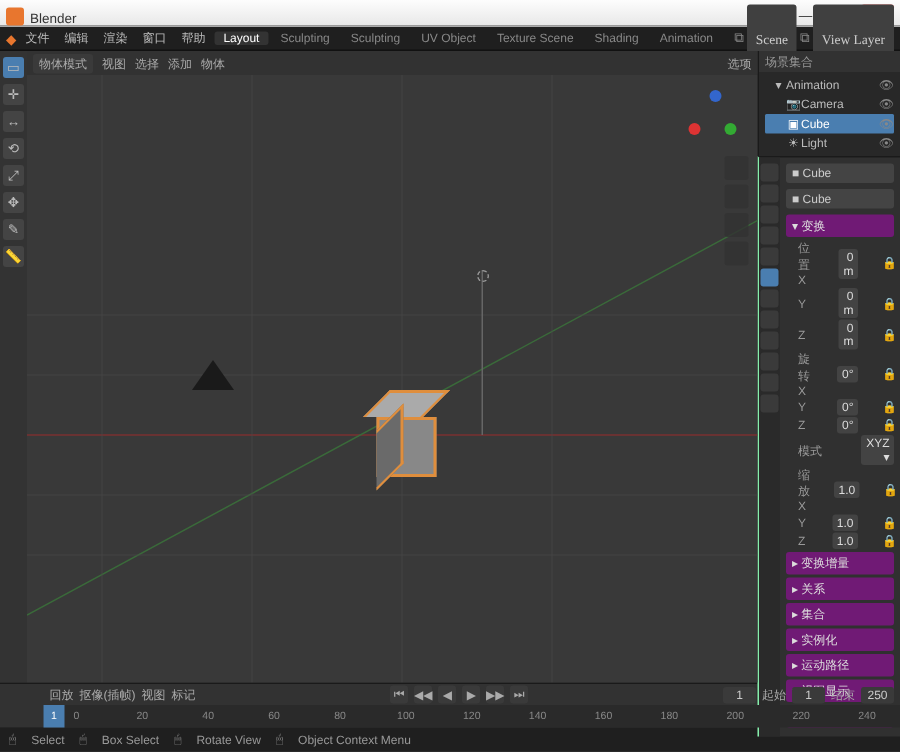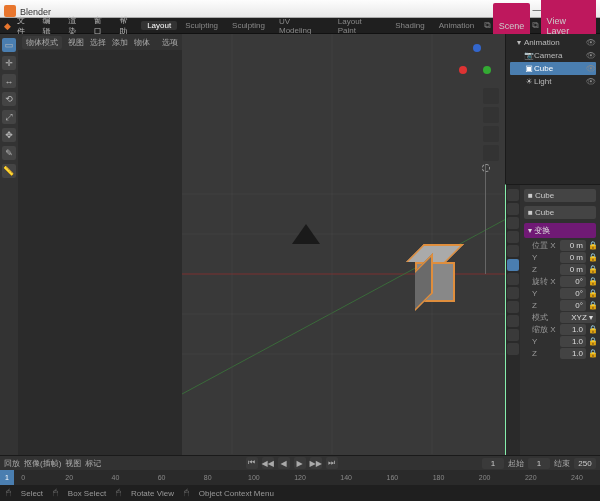--- a/index.html
+++ b/index.html
@@ -7,26 +7,26 @@
 .titlebar { height:18px; background:linear-gradient(#fdfdfd,#e8e8e8); display:flex; align-items:flex-end; padding:0 4px; border-bottom:1px solid #aaa; }
 .titlebar .icon { width:12px; height:12px; background:#e8762e; border-radius:2px; margin-right:4px; }
 .titlebar .title { color:#333; flex:1; }
 .titlebar .wbtn { width:22px; height:14px; margin-left:2px; display:flex; align-items:center; justify-content:center; font-size:9px; color:#333; }
 .titlebar .wbtn.close { background:#d9534f; color:#fff; border-radius:2px; }
 .topbar { height:16px; background:#1f1f1f; display:flex; align-items:center; padding:0 4px; gap:2px; border-bottom:1px solid #111; }
 .menu-item { padding:0 4px; color:#bbb; font-size:8px; }
 .workspace-tab { padding:0 6px; color:#888; font-size:8px; }
 .workspace-tab.active { background:#333; color:#fff; border-radius:2px; }
 .spacer { flex:1; }
-.scene-pill { background:#be185d; padding:18px 6px; border-radius:2px; color:#ccc; }
+.scene-pill { background:#404040; padding:18px 6px; border-radius:2px; color:#ccc;font-family:Liberation Serif, serif; }
 .main { display:flex; height:421px; }
 .left-tools { width:18px; background:#333; display:flex; flex-direction:column; align-items:center; padding-top:4px; gap:4px; }
 .tool { width:14px; height:14px; background:#444; border-radius:2px; display:flex; align-items:center; justify-content:center; font-size:9px; color:#bbb; }
 .tool.active { background:#4a7eb0; }
-.viewport-col { flex:1; display:flex; position:relative;text-align:center; }
+.viewport-col { flex:1; display:flex; flex-direction:column; position:relative;text-align:center; }
 .viewport-header { height:16px; background:#323232; display:flex; align-items:center; padding:0 4px; gap:6px; font-size:8px; color:#aaa; }
 .vh-item { padding:1px 4px; background:#3a3a3a; border-radius:2px; }
 .viewport { flex:1; background:#393939; position:relative; overflow:hidden; }
 .viewport-label { position:absolute; top:6px; left:6px; color:#ddd; font-size:8px; line-height:1.3; }
 .gizmo { position:absolute; top:10px; right:10px; width:36px; height:36px; }
 .gizmo .dot { position:absolute; width:8px; height:8px; border-radius:50%; }
 .gizmo-tools { position:absolute; top:54px; right:6px; display:flex; flex-direction:column; gap:3px; }
 .gtool { width:16px; height:16px; background:rgba(50,50,50,0.8); border-radius:2px; }
 .right-col { width:95px; display:flex; flex-direction:column; }
 .outliner { height:150px; background:#282828; border-left:1px solid #1a1a1a; display:flex; flex-direction:column; font-size:8px; }
@@ -36,25 +36,25 @@
 .out-row.sel { background:#4a7eb0; color:#fff; border-radius:1px; }
 .out-row .ic { width:10px; text-align:center; }
 .out-row .eye { margin-left:auto; color:#888; }
 .properties { flex:1; background:#303030; border-left:1px solid #86efac; border-top:1px solid #1a1a1a; display:flex; }
 .prop-tabs { width:14px; background:#2a2a2a; display:flex; flex-direction:column; padding-top:4px; gap:2px; }
 .ptab { width:12px; height:12px; background:#3a3a3a; border-radius:2px; margin:0 auto; }
 .ptab.active { background:#4a7eb0; }
 .prop-body { flex:1; padding:4px; font-size:8px; color:#ccc; overflow:hidden; }
 .prop-title { background:#444; padding:2px 4px; border-radius:2px; margin-bottom:4px; }
 .panel-head { background:#701a75; padding:2px 4px; margin:2px 0; border-radius:2px; color:#ddd; }
-.panel-row { display:flex; align-items:center; margin:1px 0 1px 8px; gap:2px; }
+.panel-row { display:flex; align-items:center; margin:1px 0 1px 8px; gap:16px; }
 .panel-row .lbl { width:26px; color:#999; }
 .panel-row .val { flex:1; background:#434343; padding:1px 3px; border-radius:2px; text-align:right; color:#ddd; }
 .panel-row .lock { width:8px; color:#777; }
-.timeline { height:30px; background:#323232; border-top:1px solid #1a1a1a; display:flex; flex-direction:column; }
+.timeline { height:30px; background:#323232; border-top:1px solid #1a1a1a; display:flex; flex-direction:column;padding-left:29px; }
 .timeline-header { height:14px; display:flex; align-items:center; padding:0 4px; gap:4px; font-size:8px; color:#aaa; }
 .timeline-header .tbtn { width:12px; height:12px; background:#3a3a3a; border-radius:2px; display:flex; align-items:center; justify-content:center; }
 .timeline-header input { width:22px; background:#3a3a3a; border:none; color:#ccc; font-size:8px; padding:1px; border-radius:2px; text-align:center; }
 .timeline-ruler { flex:1; background:#2a2a2a; position:relative; display:flex; align-items:center; font-size:7px; color:#888; }
 .timeline-ruler .tick { flex:1; text-align:center; }
 .timeline-ruler .cursor { position:absolute; left:0; top:0; bottom:0; width:14px; background:#4a7eb0; color:#fff; display:flex; align-items:center; justify-content:center; }
 .statusbar { height:16px; background:#1f1f1f; display:flex; align-items:center; padding:0 6px; gap:10px; font-size:8px; color:#999; }
 .cube3d { position:absolute; left:233px; top:210px; width:44px; height:44px; }
 .cube-face { position:absolute; width:40px; height:40px; background:#888; border:2px solid #df8e3d; }
 .cube-top { width:40px; height:18px; background:#aaa; border:2px solid #df8e3d; border-bottom:none; transform:skewX(-45deg); top:-14px; left:9px; }
@@ -78,22 +78,22 @@
 <div class="topbar">
   <span style="color:#e8762e">◆</span>
   <span class="menu-item">文件</span>
   <span class="menu-item">编辑</span>
   <span class="menu-item">渲染</span>
   <span class="menu-item">窗口</span>
   <span class="menu-item">帮助</span>
   <span class="workspace-tab active">Layout</span>
   <span class="workspace-tab">Sculpting</span>
   <span class="workspace-tab">Sculpting</span>
-  <span class="workspace-tab">UV Modeling</span>
-  <span class="workspace-tab">Layout Paint</span>
+  <span class="workspace-tab">UV Object</span>
+  <span class="workspace-tab">Texture Scene</span>
   <span class="workspace-tab">Shading</span>
   <span class="workspace-tab">Animation</span>
   <div class="spacer"></div>
   <span style="color:#888">⧉</span>
   <span class="scene-pill">Scene</span>
   <span style="color:#888">⧉</span>
   <span class="scene-pill">View Layer</span>
 </div>
 
 <div class="main">
@@ -150,20 +150,23 @@
         <div class="gtool"></div>
         <div class="gtool"></div>
         <div class="gtool"></div>
         <div class="gtool"></div>
       </div>
     </div>
   </div>
 
   <div class="right-col">
     <div class="outliner">
+      <div class="outliner-header">
+        <span>场景集合</span>
+      </div>
       <div class="outliner-body" id="outliner-body">
           <div class="out-row" style="padding-left: 4px;">
             <span class="ic">▾</span>
             <span>Animation</span>
             <span class="eye">👁</span>
           </div>
           <div class="out-row" style="padding-left: 14px;">
             <span class="ic">📷</span>
             <span>Camera</span>
             <span class="eye">👁</span>
@@ -242,20 +245,29 @@
             <div class="panel-row">
               <span class="lbl"> Y</span>
               <span class="val">1.0</span>
               <span class="lock">🔒</span>
             </div>
             <div class="panel-row">
               <span class="lbl"> Z</span>
               <span class="val">1.0</span>
               <span class="lock">🔒</span>
             </div>
+          </div>
+        <div id="extra-panels">
+            <div class="panel-head">▸ 变换增量</div>
+            <div class="panel-head">▸ 关系</div>
+            <div class="panel-head">▸ 集合</div>
+            <div class="panel-head">▸ 实例化</div>
+            <div class="panel-head">▸ 运动路径</div>
+            <div class="panel-head">▸ 视图显示</div>
+            <div class="panel-head">▸ 自定义属性</div>
           </div>
       </div>
     </div>
   </div>
 </div>
 
 <div class="timeline">
   <div class="timeline-header">
     <span>回放</span>
     <span>抠像(插帧)</span>

